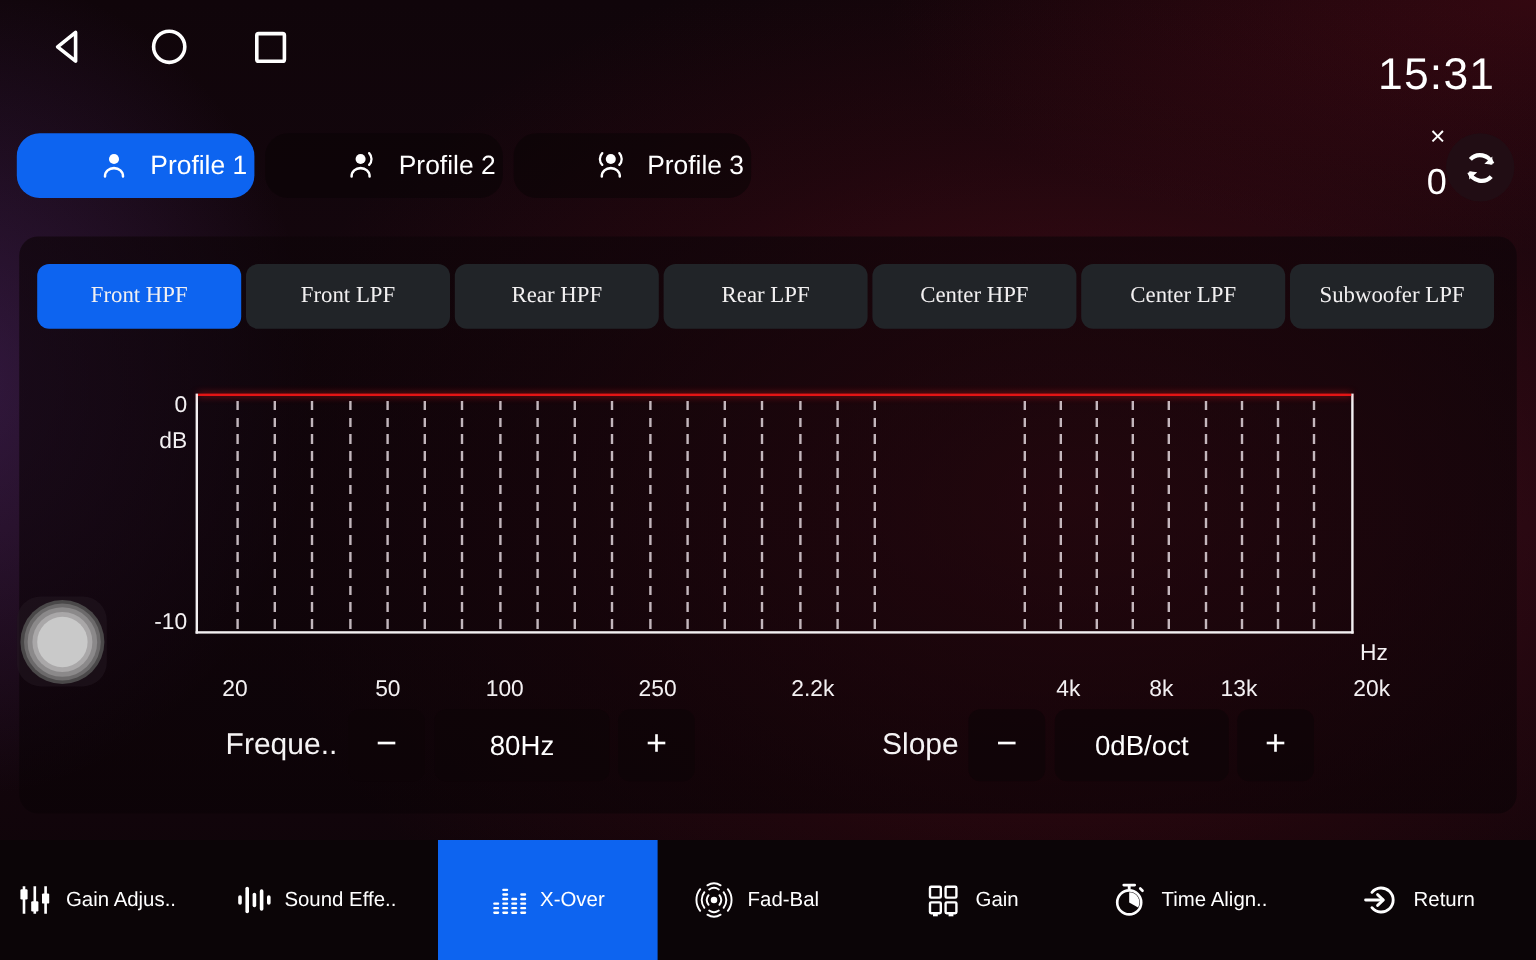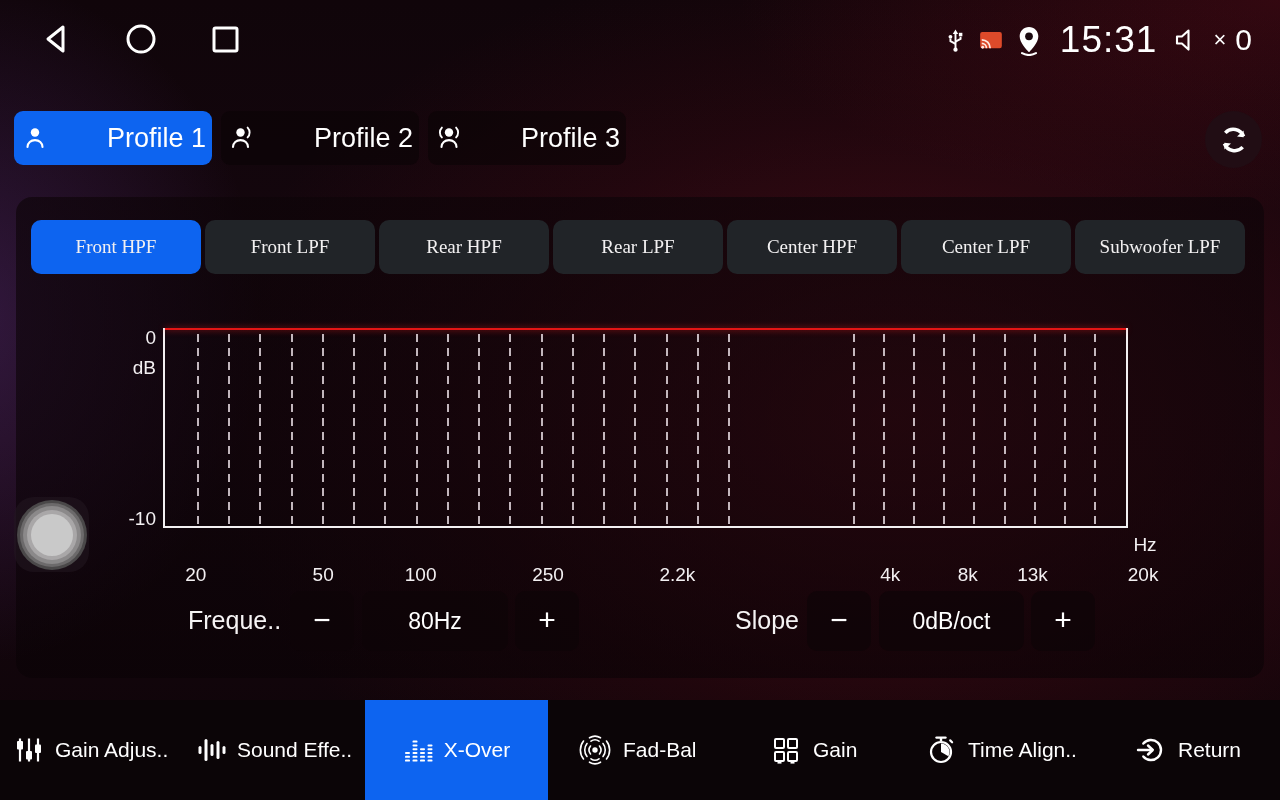--- a/index.html
+++ b/index.html
@@ -8,29 +8,29 @@
     background:
       radial-gradient(1000px 680px at 70% 52%, rgba(150,22,38,0.38) 0%, rgba(90,10,20,0.20) 45%, rgba(0,0,0,0) 70%),
       radial-gradient(470px 540px at -3% 40%, rgba(112,62,165,0.32), rgba(0,0,0,0) 64%),
       radial-gradient(820px 320px at 100% 0%, rgba(125,14,30,0.32), rgba(0,0,0,0) 66%),
       linear-gradient(180deg,#10050a 0%,#170710 55%,#0e0408 100%);}
   svg{display:block;}
 
   
   .nav-left{position:absolute;left:36px;top:18px;display:flex;gap:42px;}
   .andro-btn{width:42px;height:42px;background:none;border:none;padding:0;display:flex;align-items:center;justify-content:center;}
-  .status-right{position:absolute;right:28px;top:14px;height:52px;display:flex;align-items:center;gap:9px;}
+  .status-right{position:absolute;right:28px;top:14px;height:52px;display:flex;align-items:center;gap:9px;flex-direction:column;}
   .clock{font-size:37px;color:#fff;letter-spacing:1px;margin:0 6px;}
   .vol-x{font-size:22px;margin-left:2px;}
   .vol-num{font-size:30px;}
 
   
   .profiles{position:absolute;left:14px;top:111px;display:flex;gap:9px;}
-  .profile-btn{width:198px;height:54px;border:none;border-radius:9px;display:flex;align-items:center;justify-content:space-between;gap:15px;
-    background:rgba(9,3,6,0.55);color:#fff;font-size:27px;font-family:inherit;}
+  .profile-btn{width:198px;height:54px;border:none;border-radius:19px;display:flex;align-items:center;justify-content:flex-end;gap:15px;
+    background:rgba(9,3,6,0.55);color:#fff;font-size:22px;font-family:inherit;}
   .profile-btn.active{background:#0d64f0;}
   .refresh-btn{position:absolute;left:1205px;top:111px;width:57px;height:57px;border-radius:50%;border:none;padding:0;
     background:#210d14;display:flex;align-items:center;justify-content:center;}
 
   
   .panel{position:absolute;left:16px;top:197px;width:1248px;height:481px;border-radius:16px;
     background:linear-gradient(180deg, rgba(13,4,8,0.66), rgba(9,2,5,0.58));}
   .filter-tabs{position:absolute;left:31px;top:220px;display:flex;gap:4px;}
   .ftab{width:170px;height:54px;border:none;border-radius:10px;background:#212428;color:#f2f0f1;
     font-size:19px;font-family:Liberation Serif, serif;display:flex;align-items:center;justify-content:center;}
@@ -54,21 +54,21 @@
 
   
   .ctl-label{position:absolute;top:606px;font-size:25px;color:#f5f3f4;}
   .ctl-btn{position:absolute;top:591px;width:64px;height:60px;border:none;border-radius:10px;background:rgba(13,4,8,0.68);
     color:#fff;font-size:30px;font-family:inherit;display:flex;align-items:center;justify-content:center;padding-bottom:4px;}
   .ctl-value{position:absolute;top:591px;height:60px;border-radius:10px;background:rgba(13,4,8,0.68);
     display:flex;align-items:center;justify-content:center;font-size:23px;color:#fff;}
 
   
   .bottomnav{position:absolute;left:0;top:700px;width:1280px;height:100px;background:#0b0507;}
-  .nav-item{position:absolute;top:0;height:100px;display:flex;align-items:center;gap:11px;font-size:21px;color:#fff;background:none;border:none;font-family:inherit;padding:0;}
+  .nav-item{position:absolute;top:0;height:100px;display:flex;align-items:center;gap:11px;font-size:17px;color:#fff;background:none;border:none;font-family:inherit;padding:0;}
   .nav-item.active{background:#0d64f0;justify-content:center;}
 </style>
 </head>
 <body>
 
 <div class="stage">
 
   <div class="nav-left">
     <button class="andro-btn">
       <svg width="42" height="42" viewBox="0 0 42 42">

